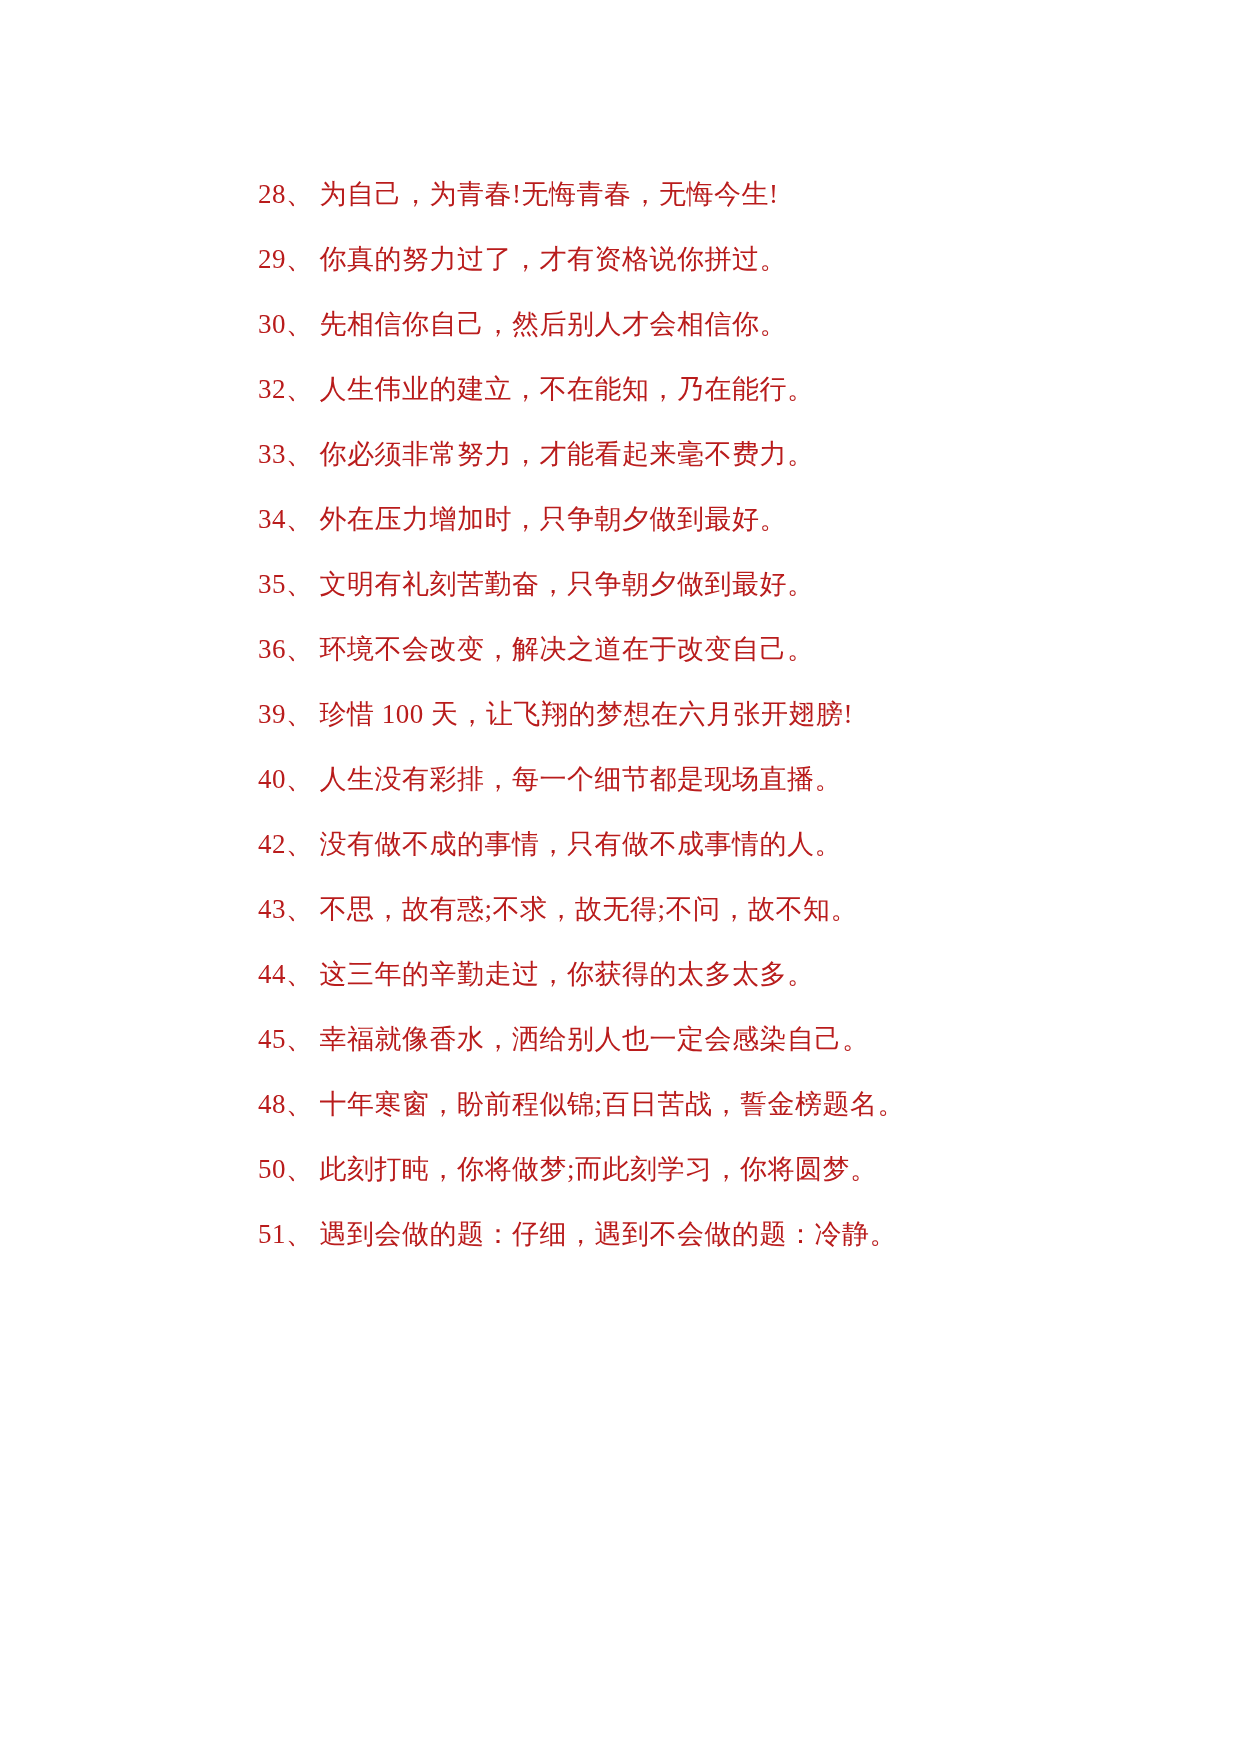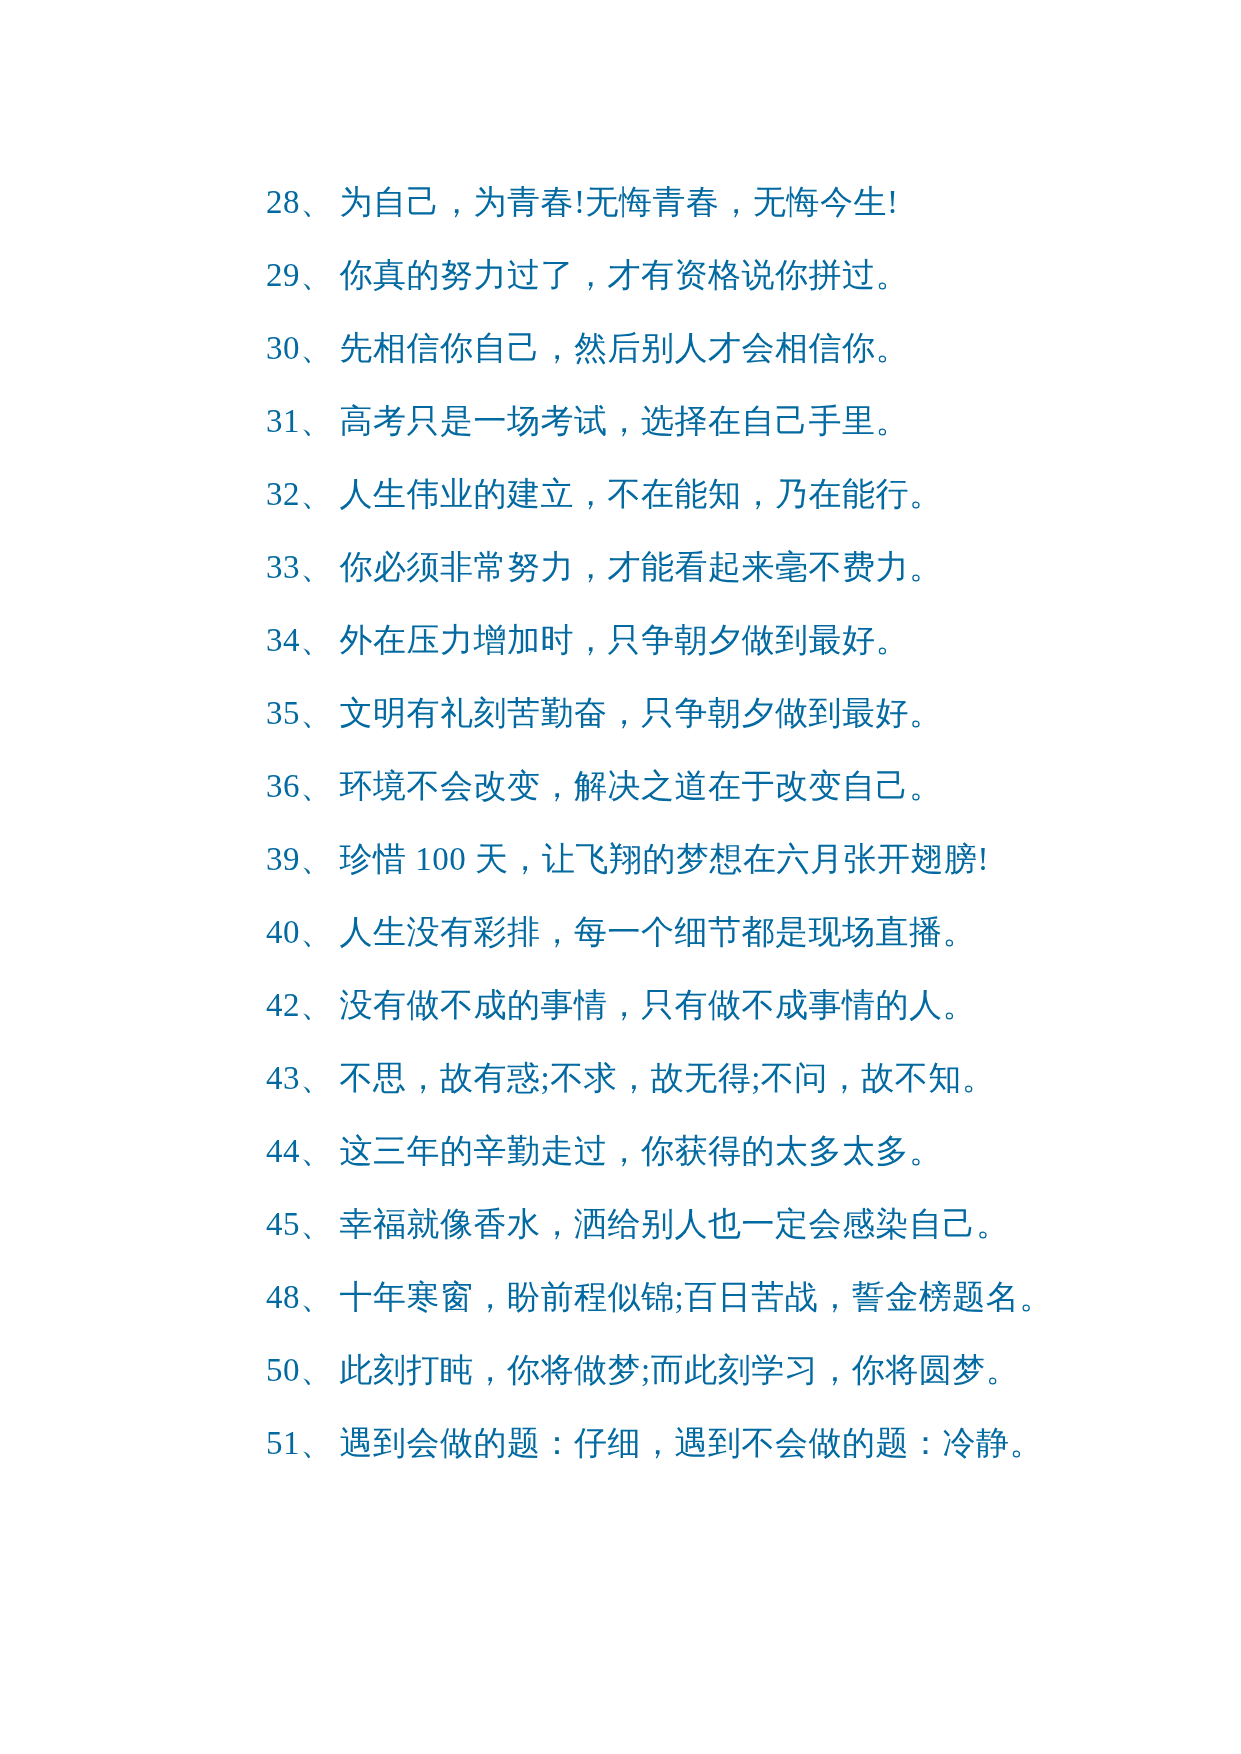--- a/index.html
+++ b/index.html
@@ -16,45 +16,44 @@
     overflow: hidden;
     font-family: "Liberation Serif", "DejaVu Serif", serif;
   }
   .quote-list {
     position: absolute;
     left: 250px;
     top: 158px;
     right: 120px;
   }
   .quote-line {
-    margin: 16px;
-    font-size: 33px;
+    margin: 8px;
+    font-size: 27px;
     line-height: 57px;
-    color: #0369a1;
+    color: #b91c1c;
     font-weight: 400;
     white-space: nowrap;
     letter-spacing: 0.5px;
   }
   .quote-num {
     display: inline-block;
     margin-right: 6px;
   }
 </style>
 </head>
 <body>
 
 <div class="page">
   <div class="quote-list">
   <p class="quote-line"><span class="quote-num">28、</span><span class="quote-text">为自己，为青春!无悔青春，无悔今生!</span></p>
 
   <p class="quote-line"><span class="quote-num">29、</span><span class="quote-text">你真的努力过了，才有资格说你拼过。</span></p>
 
   <p class="quote-line"><span class="quote-num">30、</span><span class="quote-text">先相信你自己，然后别人才会相信你。</span></p>
 
-  <p class="quote-line"><span class="quote-num">31、</span><span class="quote-text">高考只是一场考试，选择在自己手里。</span></p>
 
   <p class="quote-line"><span class="quote-num">32、</span><span class="quote-text">人生伟业的建立，不在能知，乃在能行。</span></p>
 
   <p class="quote-line"><span class="quote-num">33、</span><span class="quote-text">你必须非常努力，才能看起来毫不费力。</span></p>
 
   <p class="quote-line"><span class="quote-num">34、</span><span class="quote-text">外在压力增加时，只争朝夕做到最好。</span></p>
 
   <p class="quote-line"><span class="quote-num">35、</span><span class="quote-text">文明有礼刻苦勤奋，只争朝夕做到最好。</span></p>
 
   <p class="quote-line"><span class="quote-num">36、</span><span class="quote-text">环境不会改变，解决之道在于改变自己。</span></p>

